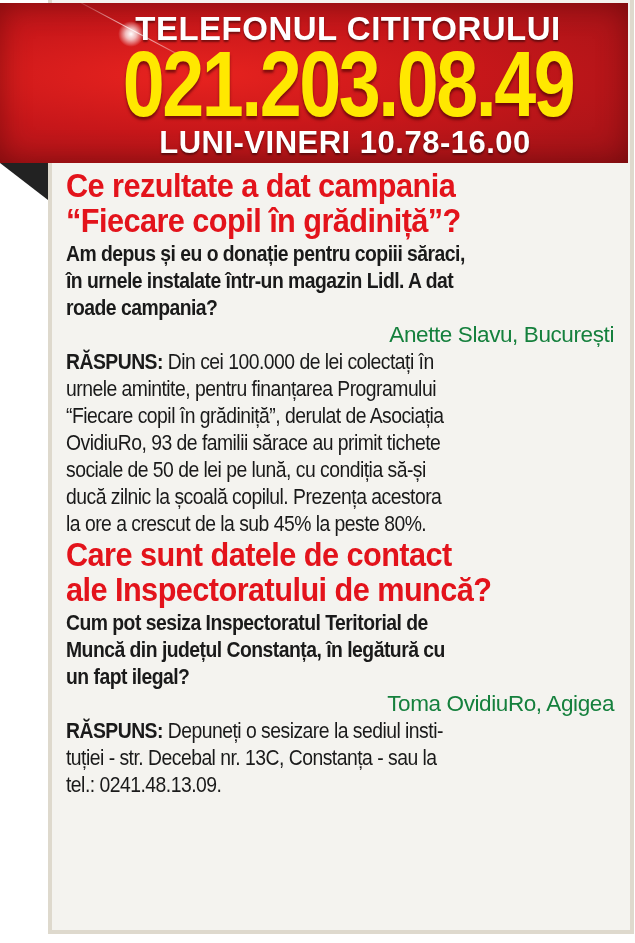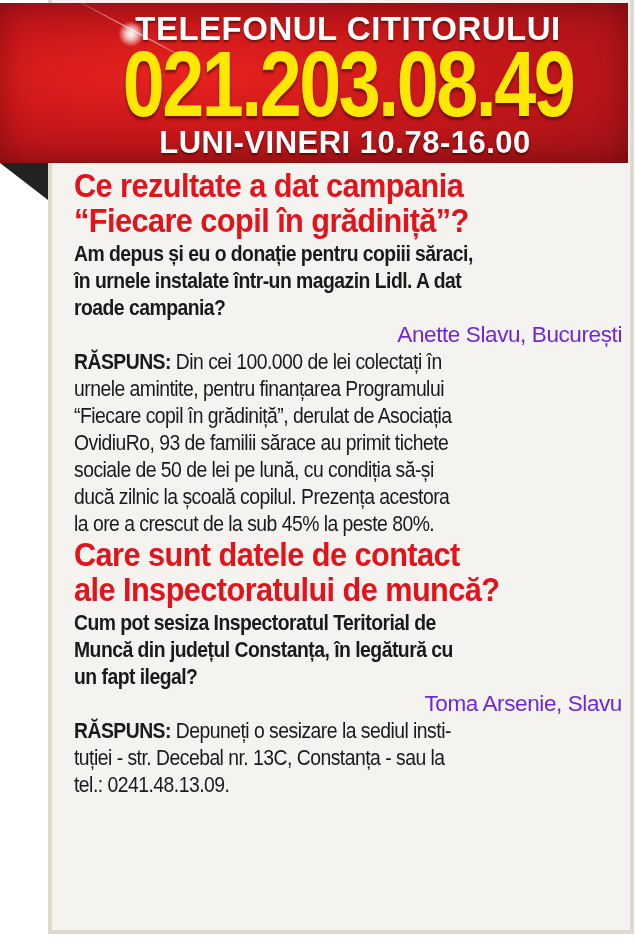--- a/index.html
+++ b/index.html
@@ -40,33 +40,33 @@
     .banner-hours {
       position: absolute; left: 80px; top: 122px; width: 530px; text-align: center;
       color: #ffffff; font-weight: bold; font-size: 31px; line-height: 36px; letter-spacing: 0.5px;
       text-shadow: 0 2px 2px rgba(0,0,0,0.45);
     }
     .fold {
       position: absolute; left: 0; top: 163px; width: 0; height: 0;
       border-top: 37px solid #222222; border-left: 48px solid transparent;
     }
     .content {
-      position: absolute; left: 74px; top: 168px; width: 552px;
+      position: absolute; left: 66px; top: 168px; width: 552px;
     }
     .q-title {
       color: #e3131b; font-weight: bold; font-size: 33px; line-height: 35px; margin: 0;
       letter-spacing: -0.6px; transform: scaleX(0.93); transform-origin: left;
       white-space: nowrap;
     }
     .q-text {
       color: #1a1a1a; font-weight: bold; font-size: 22.5px; line-height: 27px; margin: 2px 0 0 0;
       letter-spacing: -0.6px; transform: scaleX(0.86); transform-origin: left; width: 640px;
     }
     .q-author {
-      color: #6d28d9; font-size: 22.5px; line-height: 27px; text-align: right; margin: 0;
+      color: #15803d; font-size: 22.5px; line-height: 27px; text-align: right; margin: 0;
       letter-spacing: -0.4px; padding-right: 4px;
     }
     .answer {
       color: #1a1a1a; font-size: 22.5px; line-height: 27px; margin: 0;
       letter-spacing: -0.6px; transform: scaleX(0.86); transform-origin: left; width: 640px;
     }
     .answer .label { font-weight: bold; }
     .item2 { margin-top: 0; }
     .line { display: block; white-space: nowrap; }
   </style>
@@ -111,21 +111,21 @@
   <div class="item item2">
     <h2 class="q-title">
       <span class="line">Care sunt datele de contact</span>
       <span class="line">ale Inspectoratului de muncă?</span>
     </h2>
     <p class="q-text">
       <span class="line">Cum pot sesiza Inspectoratul Teritorial de</span>
       <span class="line">Muncă din județul Constanța, în legătură cu</span>
       <span class="line">un fapt ilegal?</span>
     </p>
-    <p class="q-author">Toma Arsenie, Slavu</p>
+    <p class="q-author">Toma OvidiuRo, Agigea</p>
     <p class="answer">
       <span class="line"><span class="label">RĂSPUNS:</span><span> Depuneți o sesizare la sediul insti-</span></span>
       <span class="line">tuției - str. Decebal nr. 13C, Constanța - sau la</span>
       <span class="line">tel.: 0241.48.13.09.</span>
     </p>
   </div>
 
 </div>
 
 </body></html>

